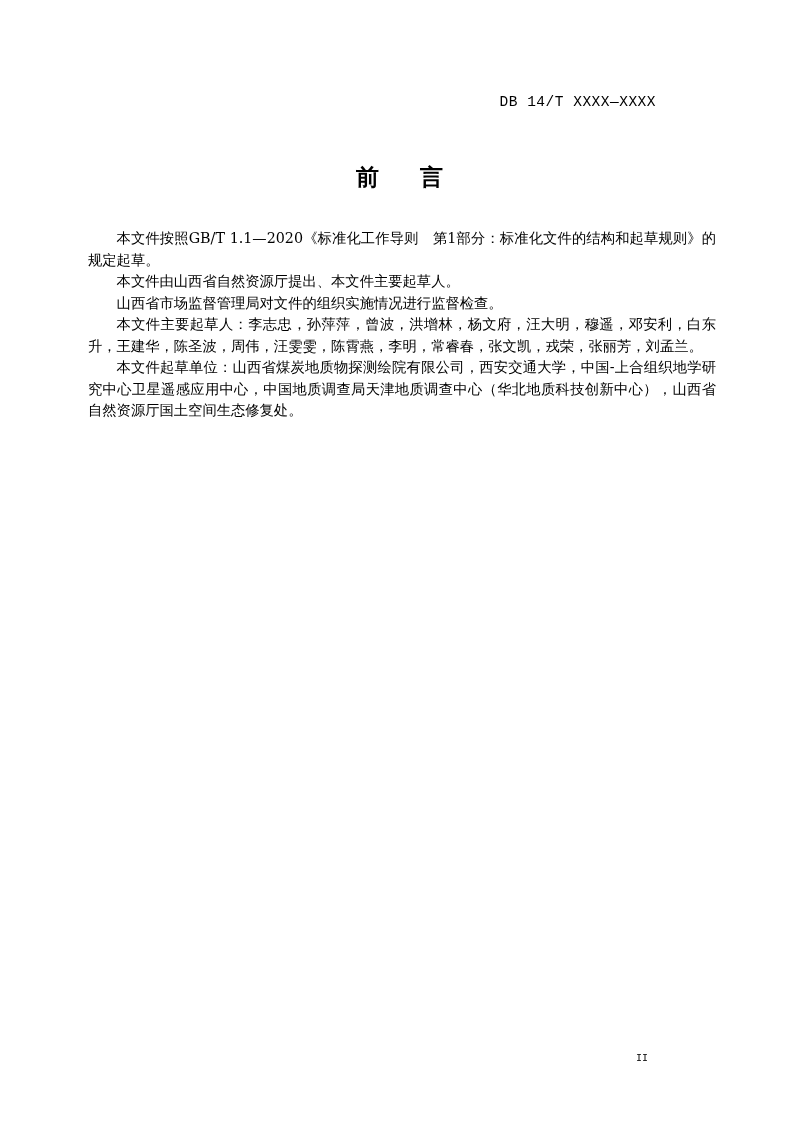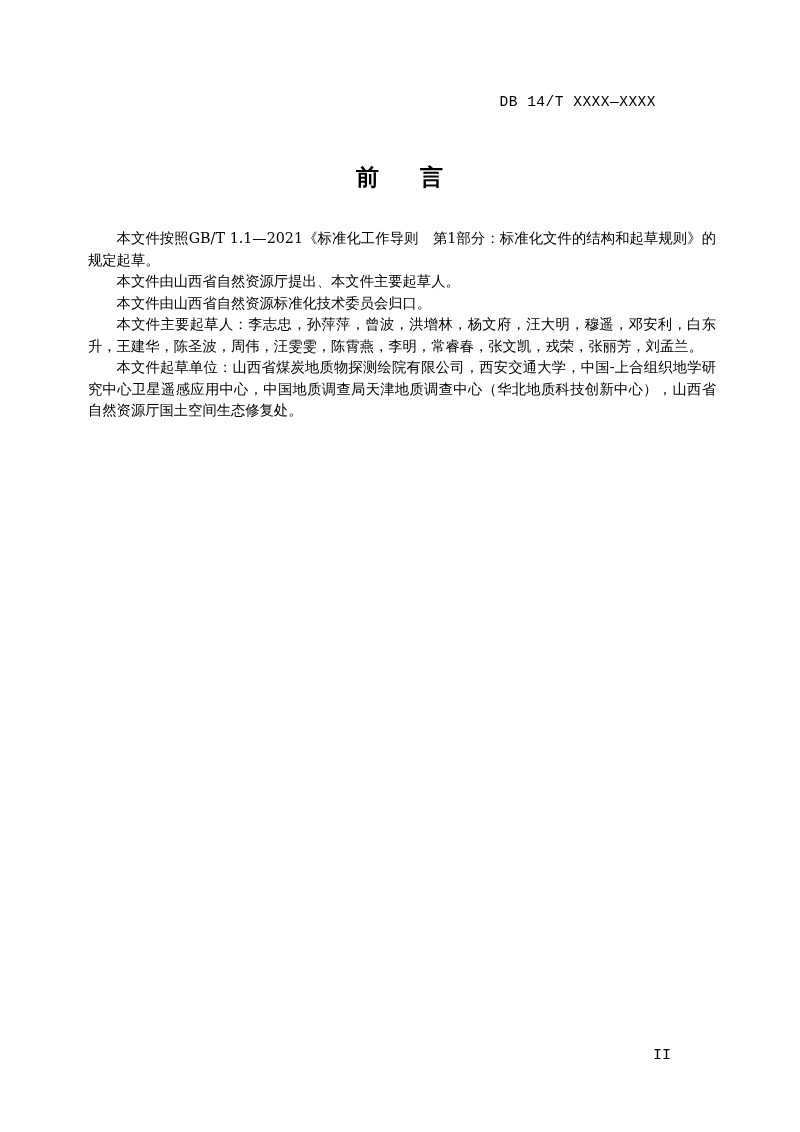--- a/index.html
+++ b/index.html
@@ -54,39 +54,39 @@
     text-align: justify;
     text-justify: inter-ideograph;
   }
   .body-text p {
     margin: 0;
     text-indent: 2em;
   }
   .footer {
     position: absolute;
     bottom: 68px;
-    right: 57px;
+    right: 80px;
     font-family: "Liberation Mono", "DejaVu Sans Mono", monospace;
-    font-size: 15px;
+    font-size: 10px;
   }
 </style>
 </head>
 <body>
 
 <div class="page">
 
   <div class="header">DB 14/T XXXX—XXXX</div>
 
   <div class="doc-title">
     <span>前</span><span class="gap"></span><span>言</span>
   </div>
 
   <div class="body-text">
-    <p>本文件按照GB/T 1.1—2021《标准化工作导则　第1部分：标准化文件的结构和起草规则》的规定起草。</p>
+    <p>本文件按照GB/T 1.1—2020《标准化工作导则　第1部分：标准化文件的结构和起草规则》的规定起草。</p>
     <p>本文件由山西省自然资源厅提出、本文件主要起草人。</p>
-    <p>本文件由山西省自然资源标准化技术委员会归口。</p>
+    <p>山西省市场监督管理局对文件的组织实施情况进行监督检查。</p>
     <p>本文件主要起草人：李志忠，孙萍萍，曾波，洪增林，杨文府，汪大明，穆遥，邓安利，白东升，王建华，陈圣波，周伟，汪雯雯，陈霄燕，李明，常睿春，张文凯，戎荣，张丽芳，刘孟兰。</p>
     <p>本文件起草单位：山西省煤炭地质物探测绘院有限公司，西安交通大学，中国-上合组织地学研究中心卫星遥感应用中心，中国地质调查局天津地质调查中心（华北地质科技创新中心），山西省自然资源厅国土空间生态修复处。</p>
   </div>
 
   <div class="footer">II</div>
 
 </div>
 
 </body></html>

